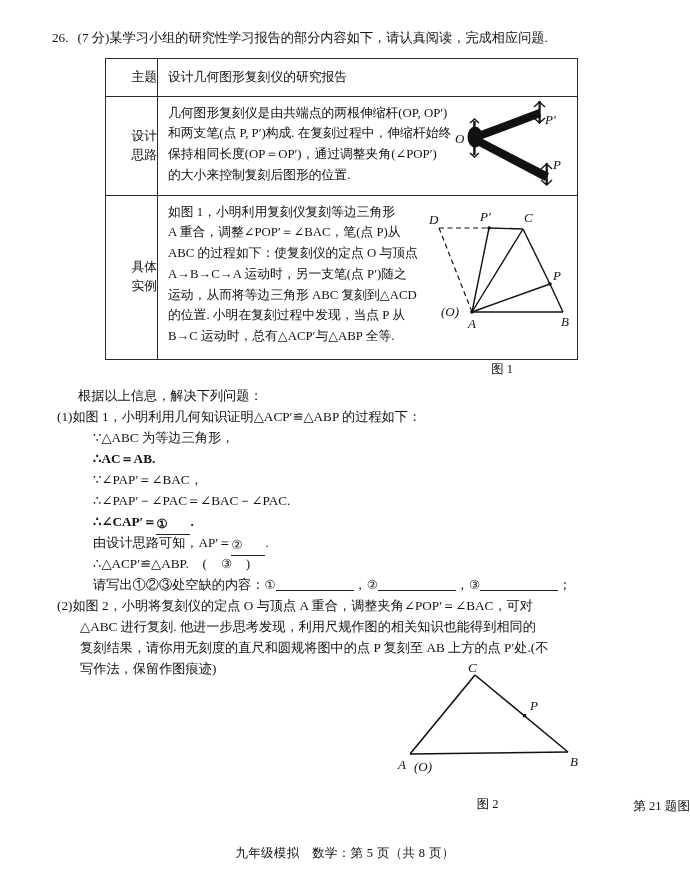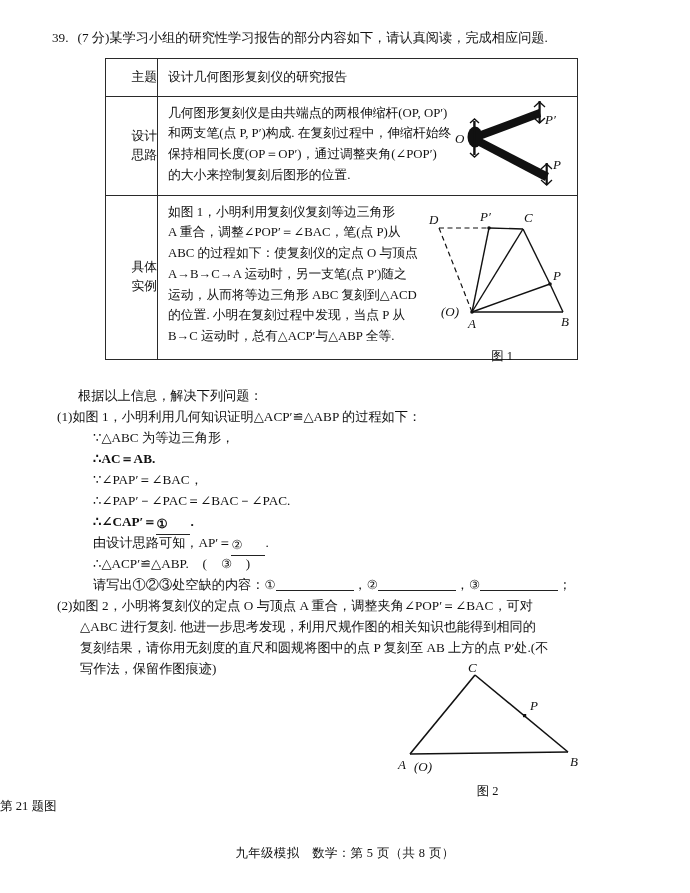--- a/index.html
+++ b/index.html
@@ -92,58 +92,58 @@
   .circ {
     display: inline-block;
     font-size: 12.4px;
     vertical-align: 0px;
   }
   .paren-box { letter-spacing: 0.5px; }
   
   .fig-caption {
     text-align: center;
     font-size: 12.4px;
-    margin-top: 2px;
+    margin-top: 15px;
   }
   .fig2-wrap {
     position: absolute;
     left: 380px;
     top: 662px;
     width: 215px;
   }
   .footer {
     position: absolute;
     left: 0;
     right: 0;
     top: 845px;
     text-align: center;
     font-size: 12.4px;
     letter-spacing: 0.4px;
   }
   .qfig-label {
     position: absolute;
     left: 0; right: 0;
     top: 798px;
-    text-align: left;
+    text-align: right;
     font-size: 12.6px;
   }
   svg text {
     font-family: "Liberation Serif", "DejaVu Serif", serif;
     font-style: italic;
     font-size: 13px;
     fill: #111;
   }
 </style>
 </head>
 <body>
 
 <div class="page">
 
   <div class="problem-head">
-    <span class="pnum">39.</span><span>(7 分)</span><span>某学习小组的研究性学习报告的部分内容如下，请认真阅读，完成相应问题.</span>
+    <span class="pnum">26.</span><span>(7 分)</span><span>某学习小组的研究性学习报告的部分内容如下，请认真阅读，完成相应问题.</span>
   </div>
 
   <div class="report-table">
 
     <div class="row r1">
       <div class="rowlabel">
         <span>主题</span>
       </div>
       <div class="rowbody">
         <div>设计几何图形复刻仪的研究报告</div>

